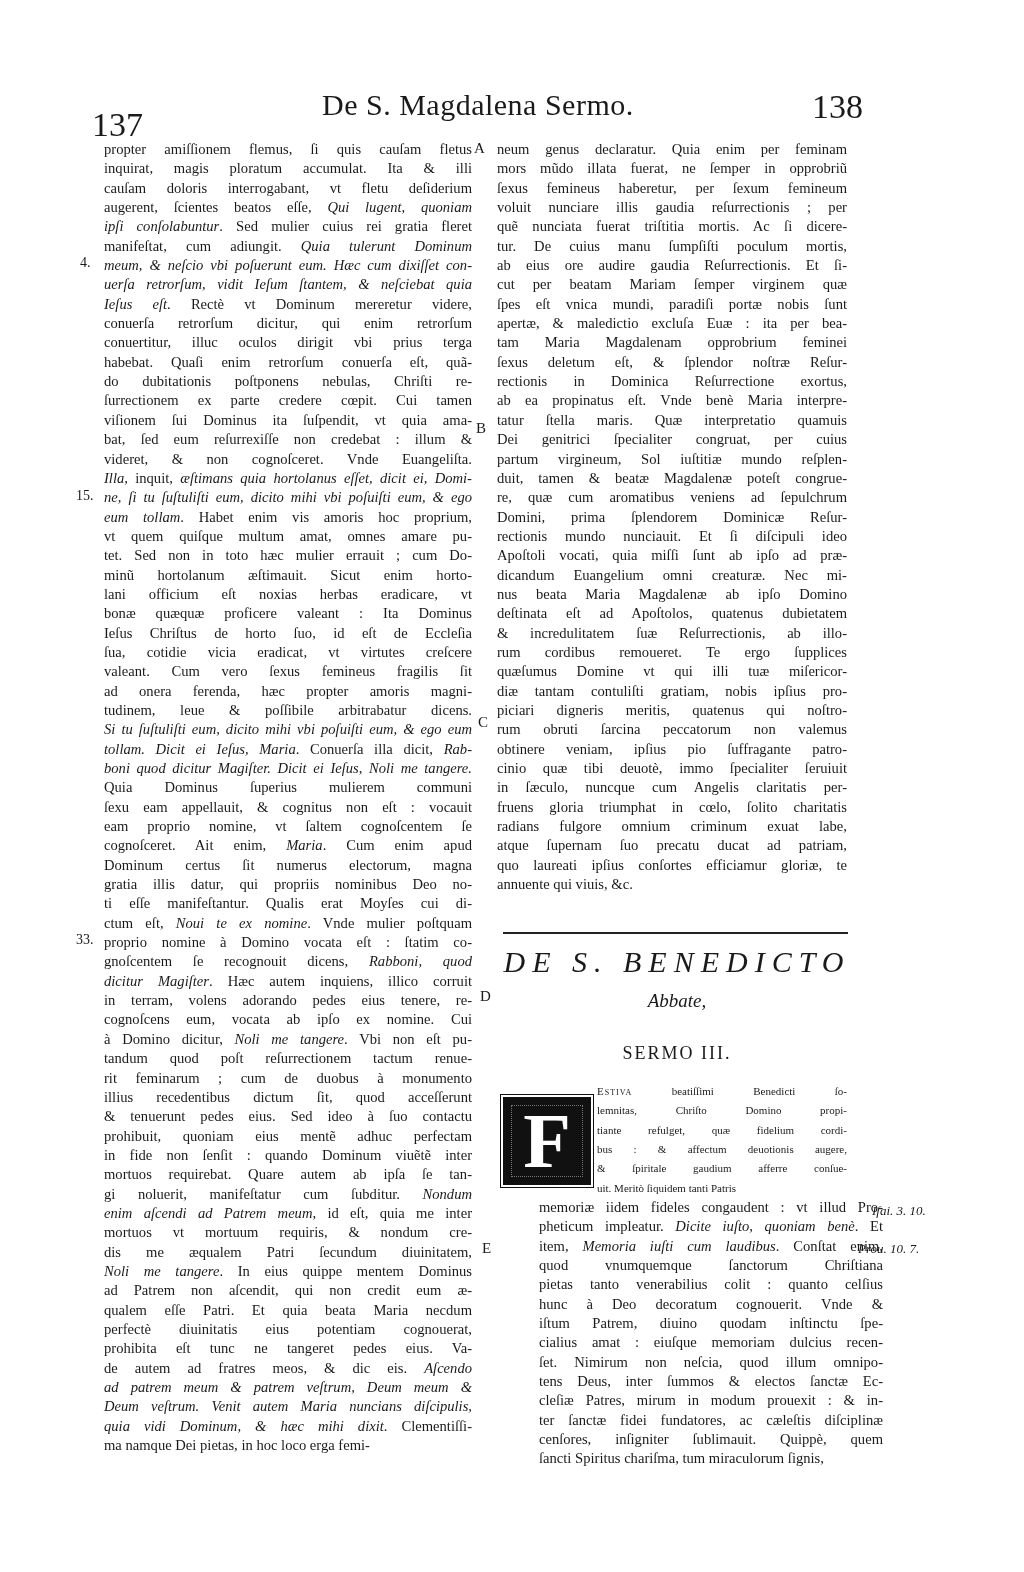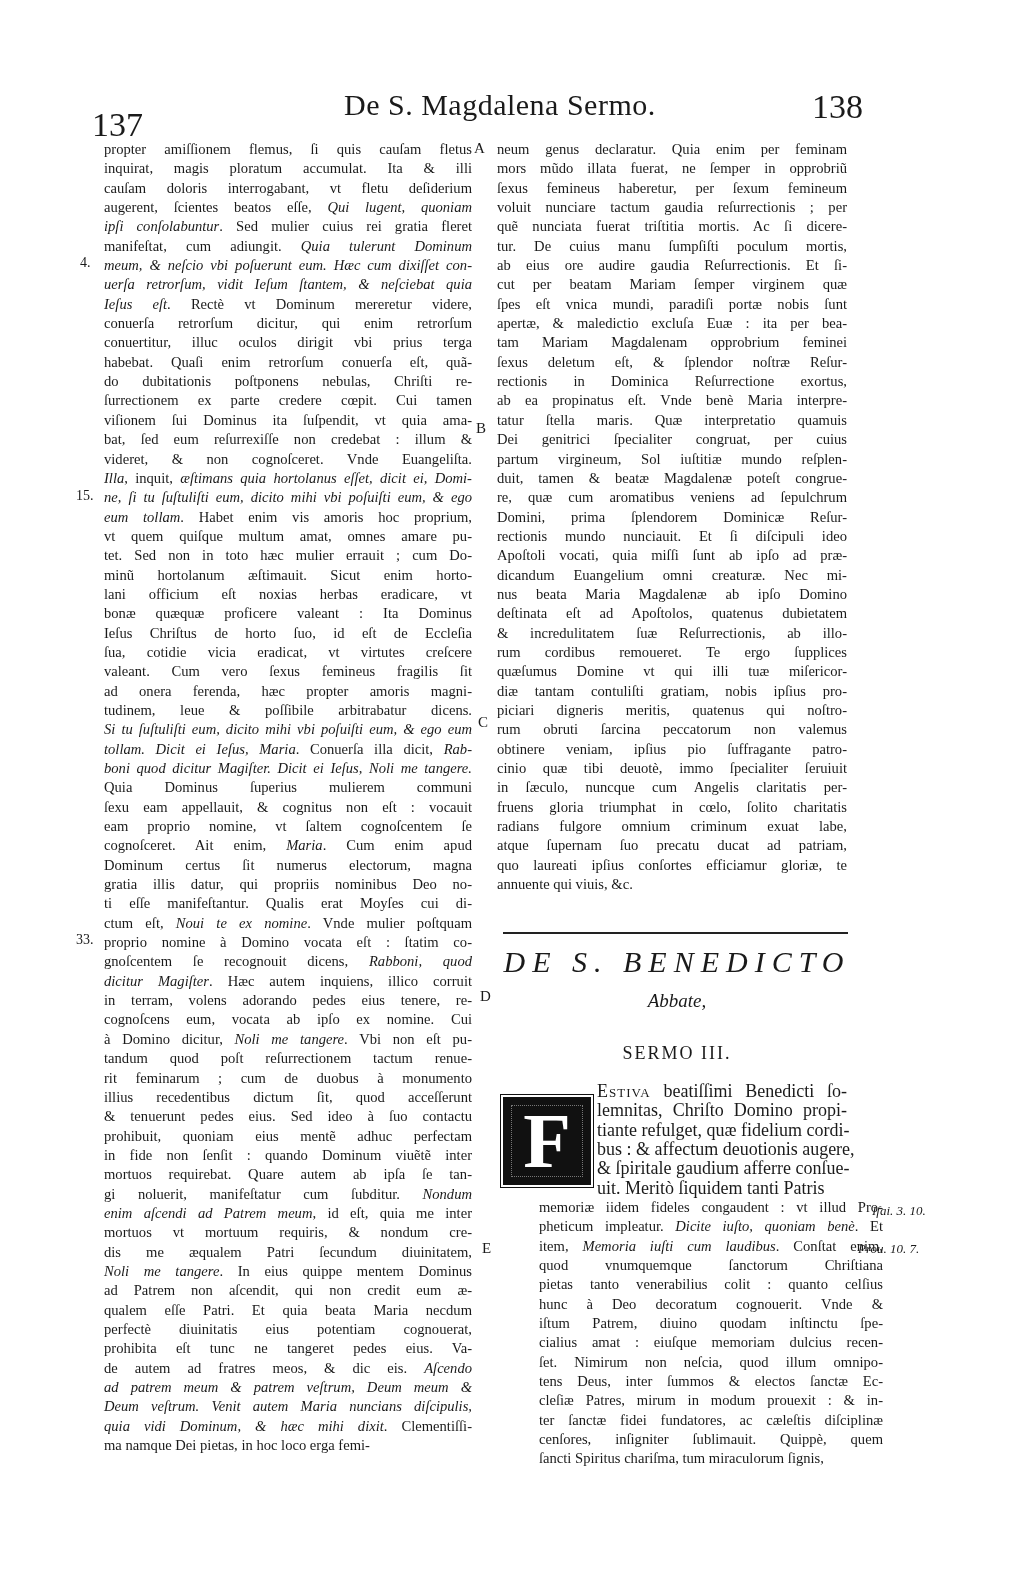--- a/index.html
+++ b/index.html
@@ -2,39 +2,39 @@
 <html><head>
 <meta charset="utf-8">
 <style>
   html, body { margin: 0; padding: 0; background: #ffffff; }
   body { width: 1024px; height: 1572px; position: relative; overflow: hidden;
          font-family: "Liberation Serif", "DejaVu Serif", serif; color: #1a1a1a; }
   .header { position: absolute; top: 86px; left: 0; width: 1024px; height: 44px; }
   .pn { position: absolute; font-size: 34px; top: 0; }
   .pn.left { left: 92px; top: 8px; margin-top: 12px; }
   .pn.right { left: 812px; top: 2px; }
-  .running { position: absolute; left: 322px; top: 2px; font-size: 30px; letter-spacing: 0.5px; margin-left: 22px; }
+  .running { position: absolute; left: 322px; top: 2px; font-size: 30px; letter-spacing: 0.5px; }
   .col { position: absolute; top: 140px; font-size: 14.6px; line-height: 19.35px; }
   .col.left { left: 104px; width: 368px; }
   .col.right { left: 497px; width: 350px; }
   .line { display: block; white-space: nowrap; text-align: justify; text-align-last: justify; height: 19.35px; }
   .line.last { text-align-last: left; }
   .line i, .it { font-style: italic; }
   .mk { position: absolute; font-size: 15px; }
   .vn { position: absolute; font-size: 14px; }
   .rule { position: absolute; left: 503px; width: 345px; top: 932px; height: 0; border-top: 2px solid #222; }
   .title { position: absolute; left: 497px; width: 360px; text-align: center; font-style: italic;
            font-size: 30px; letter-spacing: 7px; top: 945px; }
   .subtitle { position: absolute; left: 497px; width: 360px; text-align: center; font-style: italic; font-size: 19px; top: 990px; }
   .sermo { position: absolute; left: 497px; width: 360px; text-align: center; font-size: 18px; letter-spacing: 2px; top: 1043px; }
   .dropcap { position: absolute; left: 503px; top: 1097px; width: 84px; height: 84px; background: #111; border: 2px solid #111;
              box-shadow: 0 0 0 2px #fff, 0 0 0 3px #111; }
   .dropcap span { position: absolute; left: 0; right: 0; top: 2px; text-align: center; color: #fff; font-size: 78px; font-weight: bold; line-height: 80px; }
   .dropcap .orn { position: absolute; inset: 6px; border: 1px dotted #777; }
-  .col.right2 { position: absolute; left: 597px; top: 1082px; width: 250px; font-size: 18px; line-height: 19.35px; }
+  .col.right2 { position: absolute; left: 597px; top: 1082px; width: 250px; font-size: 11px; line-height: 19.35px; }
   .col.right3 { position: absolute; left: 503px; top: 1198px; width: 344px; font-size: 14.6px; line-height: 19.35px; margin-left: 36px; }
   .sc { font-variant: small-caps; letter-spacing: 1px; }
   .margin-ref { position: absolute; font-size: 13px; }
 </style>
 </head>
 <body>
 
 <div class="header">
   <span class="pn left">137</span>
   <span class="running">De S. Magdalena Sermo.</span>
@@ -108,28 +108,28 @@
     <span class="line">de autem ad fratres meos, &amp; dic eis. <i>Aſcendo</i></span>
     <span class="line"><i>ad patrem meum &amp; patrem veſtrum, Deum meum &amp;</i></span>
     <span class="line"><i>Deum veſtrum. Venit autem Maria nuncians diſcipulis,</i></span>
     <span class="line"><i>quia vidi Dominum, &amp; hæc mihi dixit</i>. Clementiſſi-</span>
     <span class="line last">ma namque Dei pietas, in hoc loco erga femi-</span>
   </div>
 <div class="col right" id="rightcol">
     <span class="line">neum genus declaratur. Quia enim per feminam</span>
     <span class="line">mors mũdo illata fuerat, ne ſemper in opprobriũ</span>
     <span class="line">ſexus femineus haberetur, per ſexum femineum</span>
-    <span class="line">voluit nunciare tactum gaudia reſurrectionis ; per</span>
+    <span class="line">voluit nunciare illis gaudia reſurrectionis ; per</span>
     <span class="line">quẽ nunciata fuerat triſtitia mortis. Ac ſi dicere-</span>
     <span class="line">tur. De cuius manu ſumpſiſti poculum mortis,</span>
     <span class="line">ab eius ore audire gaudia Reſurrectionis. Et ſi-</span>
     <span class="line">cut per beatam Mariam ſemper virginem quæ</span>
     <span class="line">ſpes eſt vnica mundi, paradiſi portæ nobis ſunt</span>
     <span class="line">apertæ, &amp; maledictio excluſa Euæ : ita per bea-</span>
-    <span class="line">tam Mariam Magdalenam opprobrium feminei</span>
+    <span class="line">tam Maria Magdalenam opprobrium feminei</span>
     <span class="line">ſexus deletum eſt, &amp; ſplendor noſtræ Reſur-</span>
     <span class="line">rectionis in Dominica Reſurrectione exortus,</span>
     <span class="line">ab ea propinatus eſt. Vnde benè Maria interpre-</span>
     <span class="line">tatur ſtella maris. Quæ interpretatio quamuis</span>
     <span class="line">Dei genitrici ſpecialiter congruat, per cuius</span>
     <span class="line">partum virgineum, Sol iuſtitiæ mundo reſplen-</span>
     <span class="line">duit, tamen &amp; beatæ Magdalenæ poteſt congrue-</span>
     <span class="line">re, quæ cum aromatibus veniens ad ſepulchrum</span>
     <span class="line">Domini, prima ſplendorem Dominicæ Reſur-</span>
     <span class="line">rectionis mundo nunciauit. Et ſi diſcipuli ideo</span>

